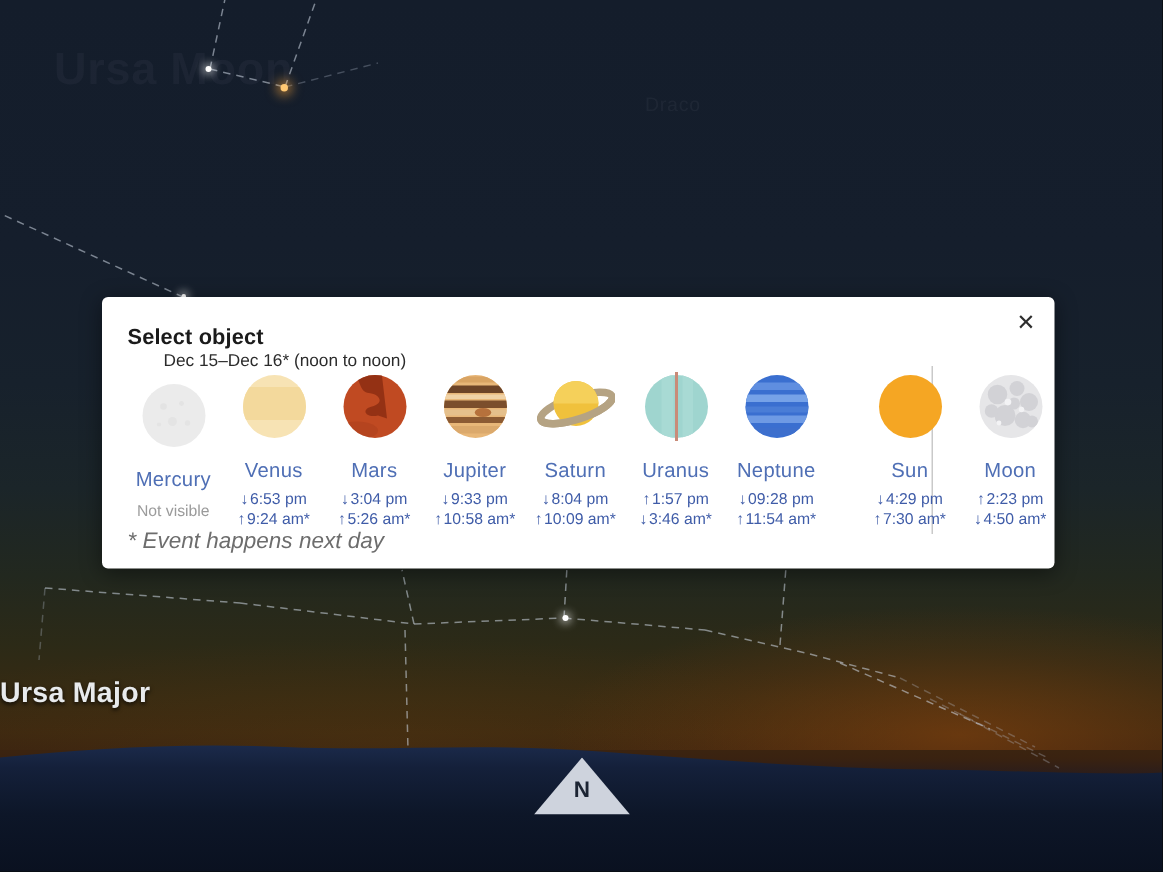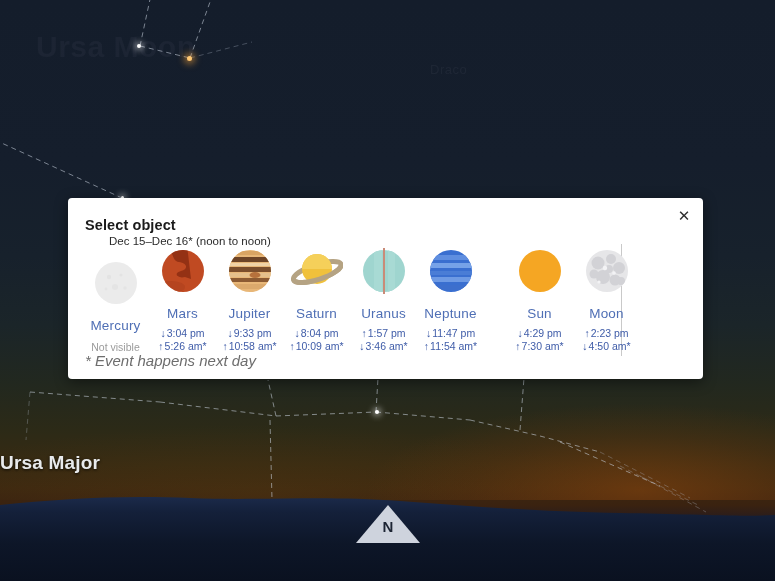--- a/index.html
+++ b/index.html
@@ -196,21 +196,21 @@
     font-family: "Liberation Sans", sans-serif;
   }
 
   
   .objects {
     position: absolute;
     left: 14px;
     top: 48px;
     right: 12px;
     display: flex;
-    align-items: flex-end;
+    align-items: center;
   }
   .obj {
     width: 67px;
     flex: 0 0 67px;
     text-align: center;
     cursor: pointer;
     position: relative;
   }
   .obj.gap-before { margin-left: 22px; }
 
@@ -357,20 +357,40 @@
             <circle cx="27" cy="14" r="1.6" fill="#e3e3e3"></circle>
             <circle cx="21" cy="26" r="3" fill="#e4e4e4"></circle>
             <circle cx="31" cy="27" r="1.8" fill="#e4e4e4"></circle>
             <circle cx="12" cy="28" r="1.4" fill="#e4e4e4"></circle>
           </svg>
         </div>
         <div class="obj-name">Mercury</div>
         <div class="obj-status">Not visible</div>
       </div>
 
+      <div class="obj">
+        <div class="obj-icon-wrap">
+          <svg width="44" height="44" viewBox="0 0 44 44" xmlns="http://www.w3.org/2000/svg">
+            <defs>
+                <clipPath id="cv">
+                  <circle cx="22" cy="22" r="21"></circle>
+                </clipPath>
+              </defs>
+            <circle cx="22" cy="22" r="21" fill="#f7e3b4"></circle>
+            <g clip-path="url(#cv)">
+              <rect x="0" y="9" width="44" height="22" fill="#f3d99c"></rect>
+            </g>
+          </svg>
+        </div>
+        <div class="obj-name">Venus</div>
+        <div class="obj-times">
+          <div class="obj-time"><span class="arrow">↓</span><span>6:53 pm</span></div>
+          <div class="obj-time"><span class="arrow">↑</span><span>9:24 am*</span></div>
+        </div>
+      </div>
 
       <div class="obj">
         <div class="obj-icon-wrap">
           <svg width="44" height="44" viewBox="0 0 44 44" xmlns="http://www.w3.org/2000/svg">
             <defs>
                 <clipPath id="cm">
                   <circle cx="22" cy="22" r="21"></circle>
                 </clipPath>
               </defs>
             <circle cx="22" cy="22" r="21" fill="#c04a22"></circle>
@@ -471,21 +491,21 @@
               <rect x="0" y="6" width="44" height="5" fill="#5f8ee0"></rect>
               <rect x="0" y="14" width="44" height="5" fill="#76a2e8"></rect>
               <rect x="0" y="22" width="44" height="4" fill="#4a7dd6"></rect>
               <rect x="0" y="28" width="44" height="5" fill="#6e9ae4"></rect>
               <rect x="0" y="36" width="44" height="5" fill="#3d6fcd"></rect>
             </g>
           </svg>
         </div>
         <div class="obj-name">Neptune</div>
         <div class="obj-times">
-          <div class="obj-time"><span class="arrow">↓</span><span>11:47 pm</span></div>
+          <div class="obj-time"><span class="arrow">↓</span><span>09:28 pm</span></div>
           <div class="obj-time"><span class="arrow">↑</span><span>11:54 am*</span></div>
         </div>
       </div>
 
       <div class="obj gap-before">
         <div class="obj-icon-wrap">
           <svg width="44" height="44" viewBox="0 0 44 44" xmlns="http://www.w3.org/2000/svg">
             <circle cx="22" cy="22" r="21" fill="#f5a623"></circle>
           </svg>
         </div>

